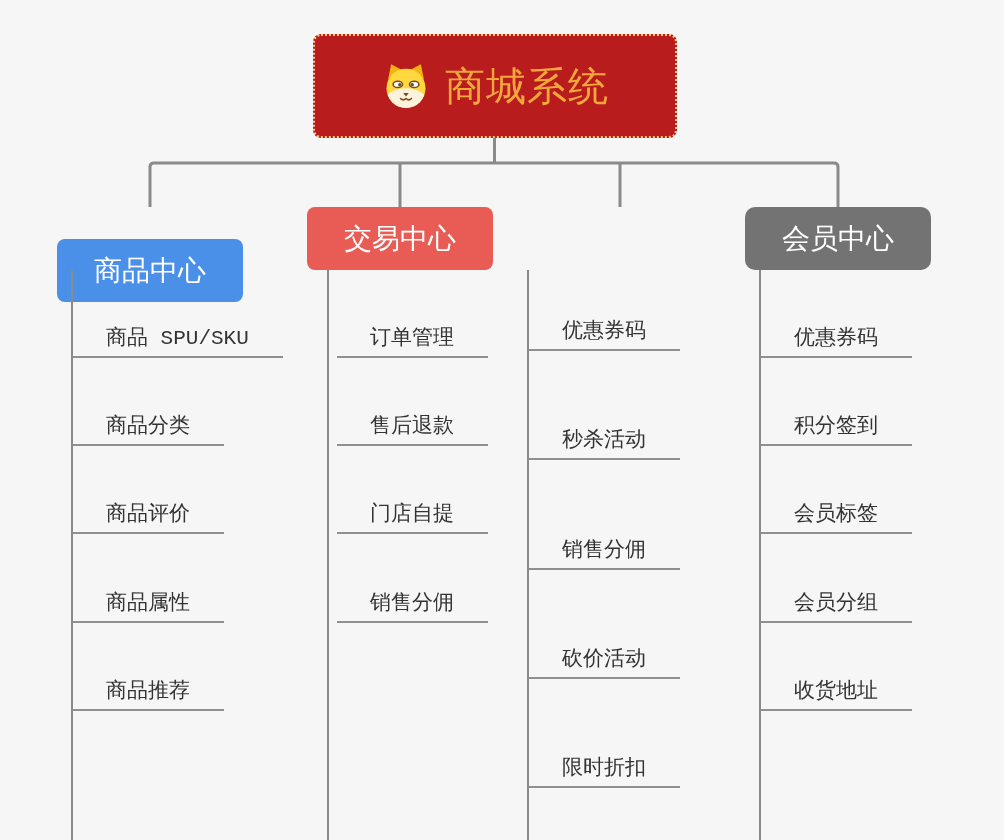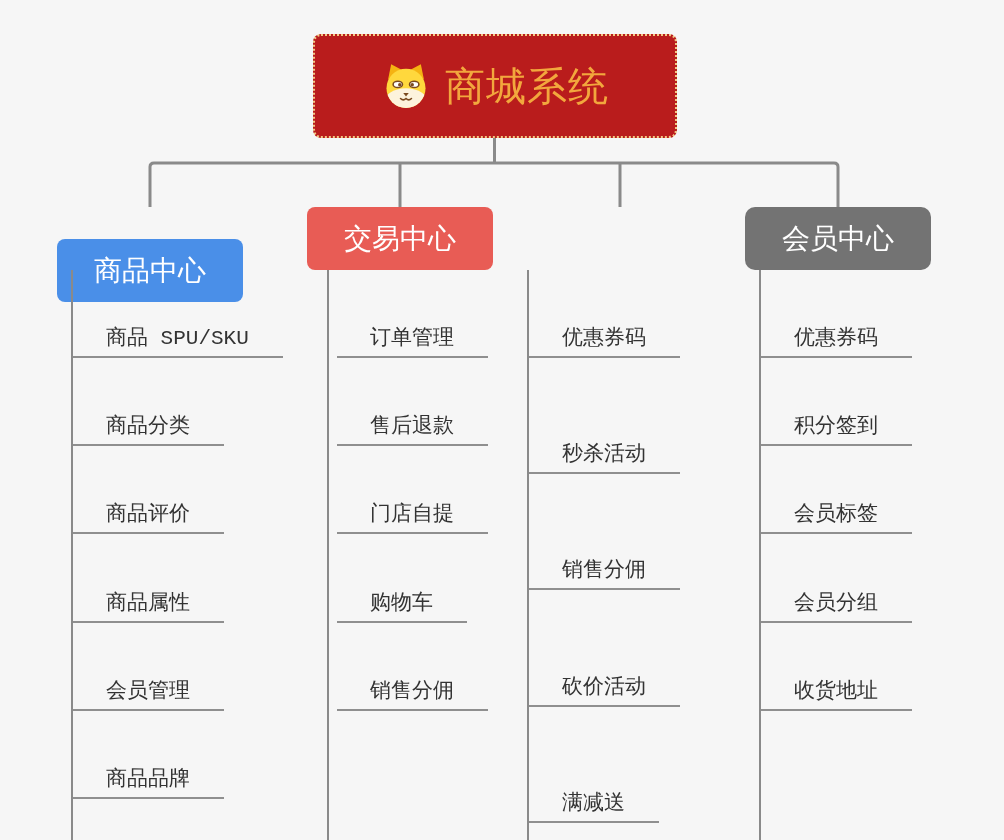--- a/index.html
+++ b/index.html
@@ -121,57 +121,54 @@
     <div class="leaf-item">
         <span class="leaf-label">商品分类</span>
       </div>
     <div class="leaf-item">
         <span class="leaf-label">商品评价</span>
       </div>
     <div class="leaf-item">
         <span class="leaf-label">商品属性</span>
       </div>
     <div class="leaf-item">
-        <span class="leaf-label">会员管理</span>
-      </div>
-    <div class="leaf-item">
-        <span class="leaf-label">商品品牌</span>
+        <span class="leaf-label">商品推荐</span>
       </div>
   </div>
 
   <div class="branch-col col-2">
     <div class="leaf-item">
         <span class="leaf-label">订单管理</span>
       </div>
     <div class="leaf-item">
         <span class="leaf-label">售后退款</span>
       </div>
     <div class="leaf-item">
         <span class="leaf-label">门店自提</span>
-      </div>
-    <div class="leaf-item">
-        <span class="leaf-label">购物车</span>
       </div>
     <div class="leaf-item">
         <span class="leaf-label">销售分佣</span>
       </div>
   </div>
 
   <div class="branch-col col-3">
     <div class="leaf-item">
         <span class="leaf-label">优惠券码</span>
       </div>
     <div class="leaf-item">
         <span class="leaf-label">秒杀活动</span>
       </div>
     <div class="leaf-item">
         <span class="leaf-label">销售分佣</span>
       </div>
     <div class="leaf-item">
         <span class="leaf-label">砍价活动</span>
+      </div>
+    <div class="leaf-item">
+        <span class="leaf-label">限时折扣</span>
       </div>
     <div class="leaf-item">
         <span class="leaf-label">满减送</span>
       </div>
   </div>
 
   <div class="branch-col col-4">
     <div class="leaf-item">
         <span class="leaf-label">优惠券码</span>
       </div>

